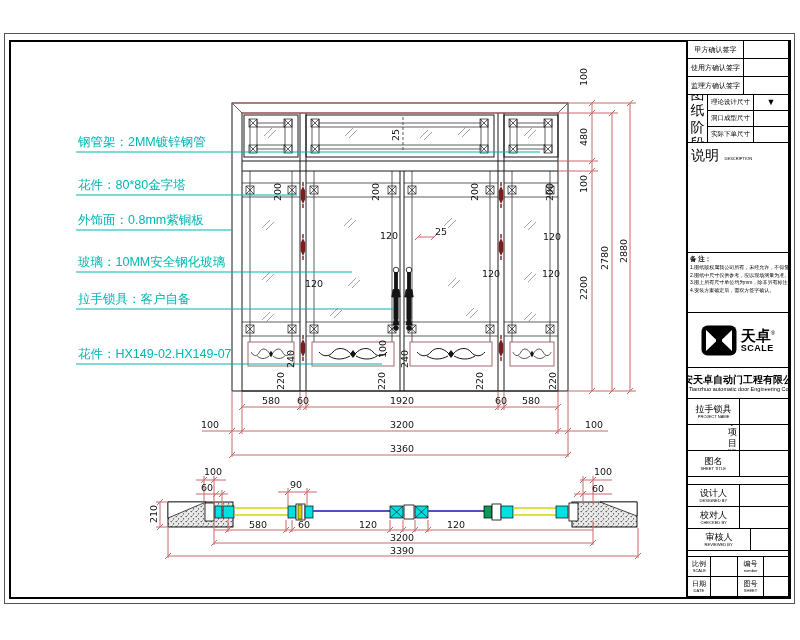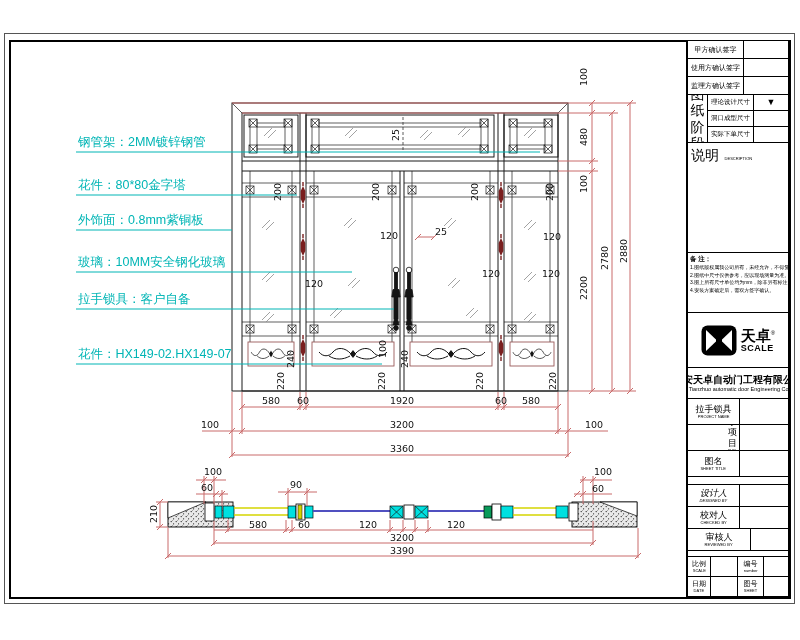--- a/index.html
+++ b/index.html
@@ -506,21 +506,21 @@
     </div>
     <div class="cell" style="left:52px;top:384px;width:48px;height:26px;"></div>
     <div class="cell lbl stack" style="left:0;top:410px;width:52px;height:26px;border-right:1px solid #000;">
       <span class="cn9">图名</span>
       <span class="en4">SHEET TITLE</span>
     </div>
     <div class="cell" style="left:52px;top:410px;width:48px;height:26px;"></div>
 
     <div class="cell" style="left:0;top:436px;width:100px;height:8px;"></div>
 
-    <div class="cell lbl stack" style="left:0;top:444px;width:52px;height:22px;border-right:1px solid #000;font-style:italic;">
+    <div class="cell lbl stack" style="left:0;top:444px;width:52px;height:22px;border-right:1px solid #000;">
       <span class="cn9">设计人</span>
       <span class="en4">DESIGNED BY</span>
     </div>
     <div class="cell" style="left:52px;top:444px;width:48px;height:22px;"></div>
     <div class="cell lbl stack" style="left:0;top:466px;width:52px;height:22px;border-right:1px solid #000;text-align:center;">
       <span class="cn9">校对人</span>
       <span class="en4">CHECKED BY</span>
     </div>
     <div class="cell" style="left:52px;top:466px;width:48px;height:22px;"></div>
     <div class="cell lbl stack" style="left:0;top:488px;width:63px;height:22px;border-right:1px solid #000;">

